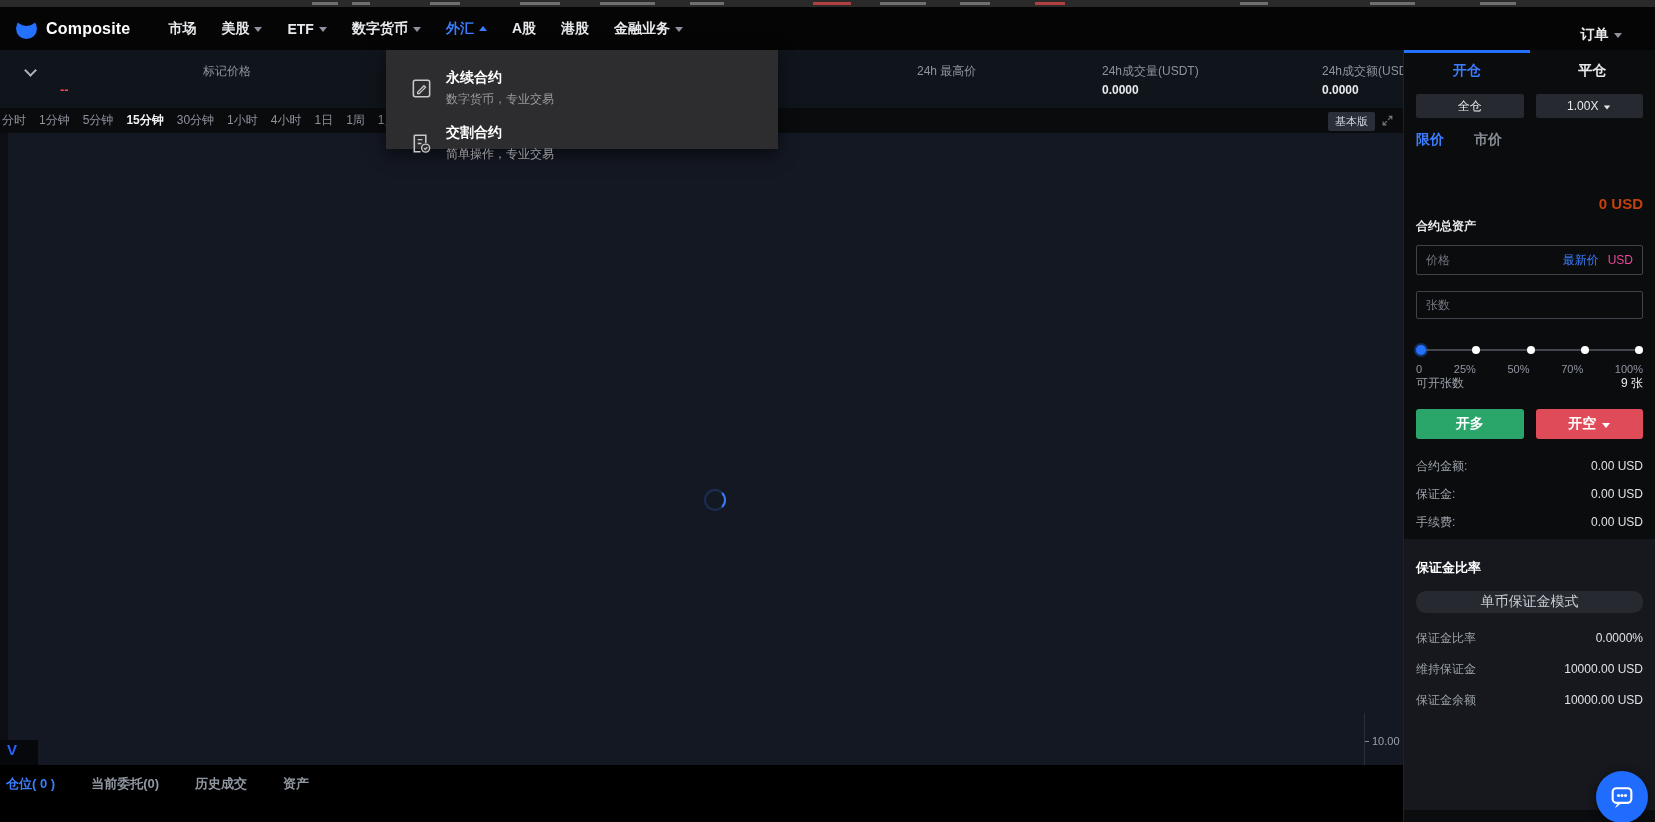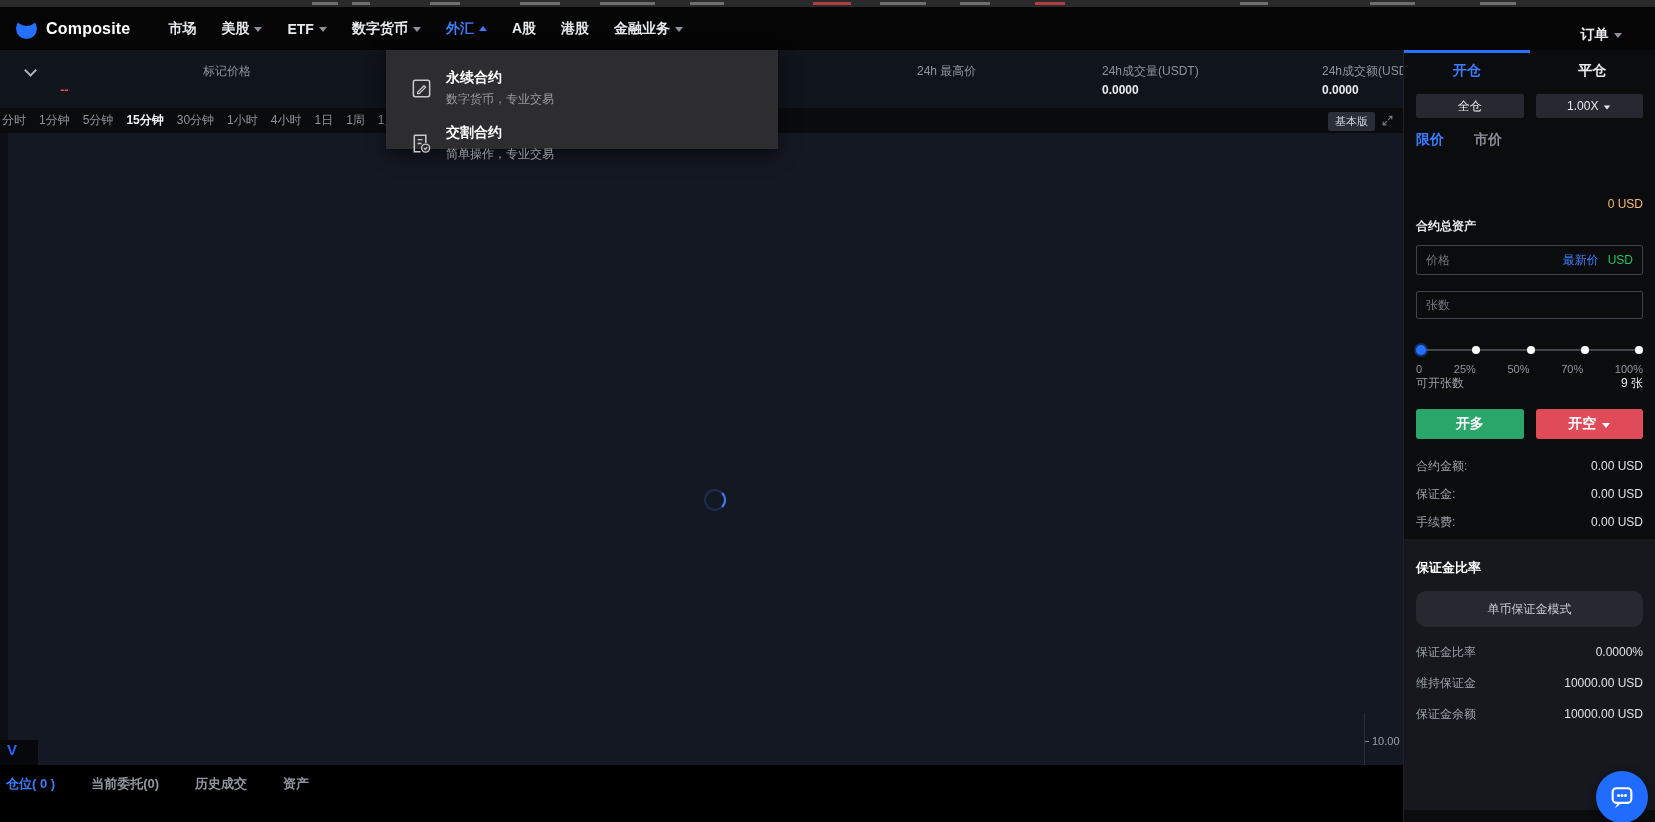--- a/index.html
+++ b/index.html
@@ -80,27 +80,27 @@
   .mode-row { display:flex; gap:12px; margin-top:6px; }
   .mode-btn { flex:1; height:24px; background:#26292f; border:none; border-radius:2px; color:#e7e9ec; font-size:12px;
               display:flex; align-items:center; justify-content:center; gap:5px; cursor:pointer; }
   .mode-btn .caret-down { border-top-color:#e7e9ec; transform:scale(.8); }
   .ordertype-row { display:flex; gap:30px; margin-top:12px; height:20px; align-items:center; }
   .ot-item { font-size:14px; color:#878c95; font-weight:bold; cursor:pointer; }
   .ot-item.active { color:#3b7dff; }
   .kv-row { display:flex; justify-content:space-between; align-items:center; }
   .assets-row { margin-top:22px; }
   .assets-row .k { color:#e7e9ec; font-size:12px; font-weight:bold;margin-top:46px; }
-  .assets-row .v { color:#fdba74; font-size:12px; font-weight:normal; }
+  .assets-row .v { color:#c2410c; font-size:15px; font-weight:bold; }
   .tp-input { display:flex; align-items:center; border:1px solid #3f434b; border-radius:2px; height:30px; padding:0 9px; background:transparent; }
   .tp-input input { flex:1; min-width:0; background:transparent; border:none; outline:none; color:#dfe2e6; font-size:12px;
                     font-family:"Liberation Sans", sans-serif; }
   .tp-input input::placeholder { color:#70757e; }
   .latest-price { color:#3b7dff; font-size:12px; cursor:pointer; white-space:nowrap; }
-  .unit { color:#22c55e; font-size:12px; margin-left:9px; white-space:nowrap; }
+  .unit { color:#ec4899; font-size:12px; margin-left:9px; white-space:nowrap; }
   .price-box { margin-top:10px; }
   .qty-box { margin-top:16px; height:28px; }
   .slider { position:relative; margin-top:26px; height:10px; }
   .slider-track { position:absolute; left:2px; right:2px; top:4px; height:2px; background:#41454d; }
   .slider-dots { position:absolute; inset:0; display:flex; justify-content:space-between; align-items:center; }
   .sdot { width:8px; height:8px; border-radius:50%; background:#fff; cursor:pointer; }
   .sdot.thumb { width:10px; height:10px; background:#2470ff; box-shadow:0 0 0 2px rgba(36,112,255,.35); }
   .slider-labels { display:flex; justify-content:space-between; margin-top:8px; }
   .slider-labels span { color:#9096a0; font-size:11px; }
   .avail-row { margin-top:0; }
@@ -110,22 +110,22 @@
   .btn-long { flex:1; height:30px; border:none; border-radius:3px; background:#2ba66b; color:#fff; font-size:14px; font-weight:bold; cursor:pointer; }
   .btn-short { flex:1; height:30px; border:none; border-radius:3px; background:#e04b5a; color:#fff; font-size:14px; font-weight:bold;
                display:flex; align-items:center; justify-content:center; gap:6px; cursor:pointer; }
   .btn-short .caret-down { border-top-color:#fff; }
   .info-rows { margin-top:16px; }
   .info-row { display:flex; justify-content:space-between; height:22px; margin-bottom:6px; align-items:center; }
   .info-row .k { color:#9aa0a8; font-size:12px; }
   .info-row .v { color:#dfe2e6; font-size:12px; }
   .margin-card { margin:0 -12px; padding:12px 12px 0; background:#16181d; height:271px; }
   .margin-title { color:#fff; font-size:13px; font-weight:bold; margin-top:8px; }
-  .margin-mode-btn { width:100%; height:36px; margin-top:14px; background:#26292f; border:none; border-radius:10px;
-                     color:#c9cdd3; font-size:12px; cursor:pointer; }
+  .margin-mode-btn { width:100%; height:22px; margin-top:14px; background:#26292f; border:none; border-radius:10px;
+                     color:#c9cdd3; font-size:14px; cursor:pointer; }
   .margin-rows { margin-top:18px; }
   .margin-row { display:flex; justify-content:space-between; align-items:center; height:14px; margin-bottom:17px; }
   .margin-row .k { color:#9aa0a8; font-size:12px; }
   .margin-row .v { color:#dfe2e6; font-size:12px; }
   .assets-section-title { color:#e7e9ec; font-size:13px; font-weight:bold; margin-top:22px; }
 
   .chat-bubble { position:absolute; left:1596px; top:771px; width:52px; height:52px; border-radius:50%;
                  background:#1f6cff; display:flex; align-items:center; justify-content:center; cursor:pointer; z-index:60;
                  box-shadow:0 2px 8px rgba(0,0,0,.5); }
 </style>

